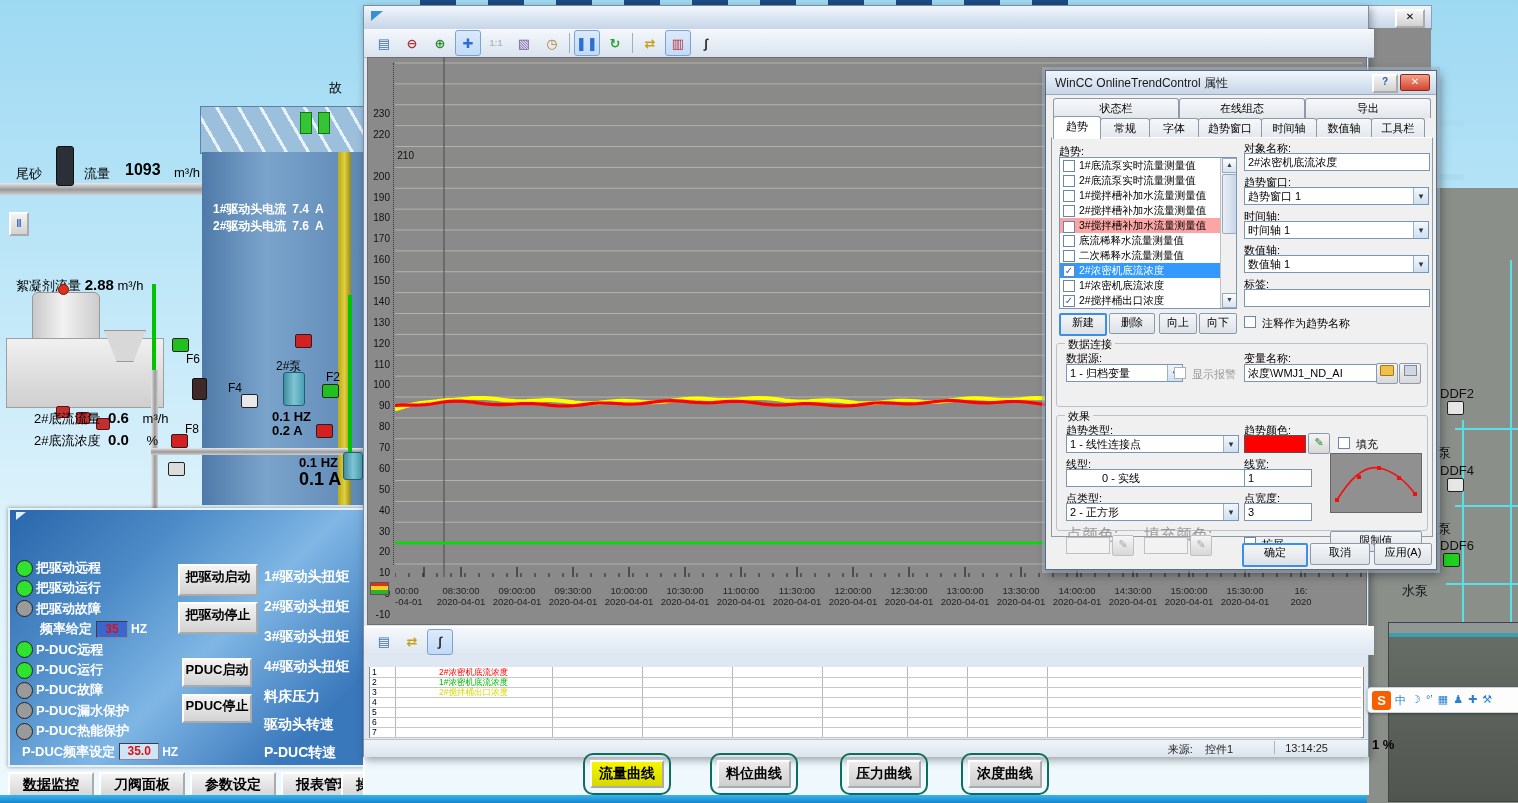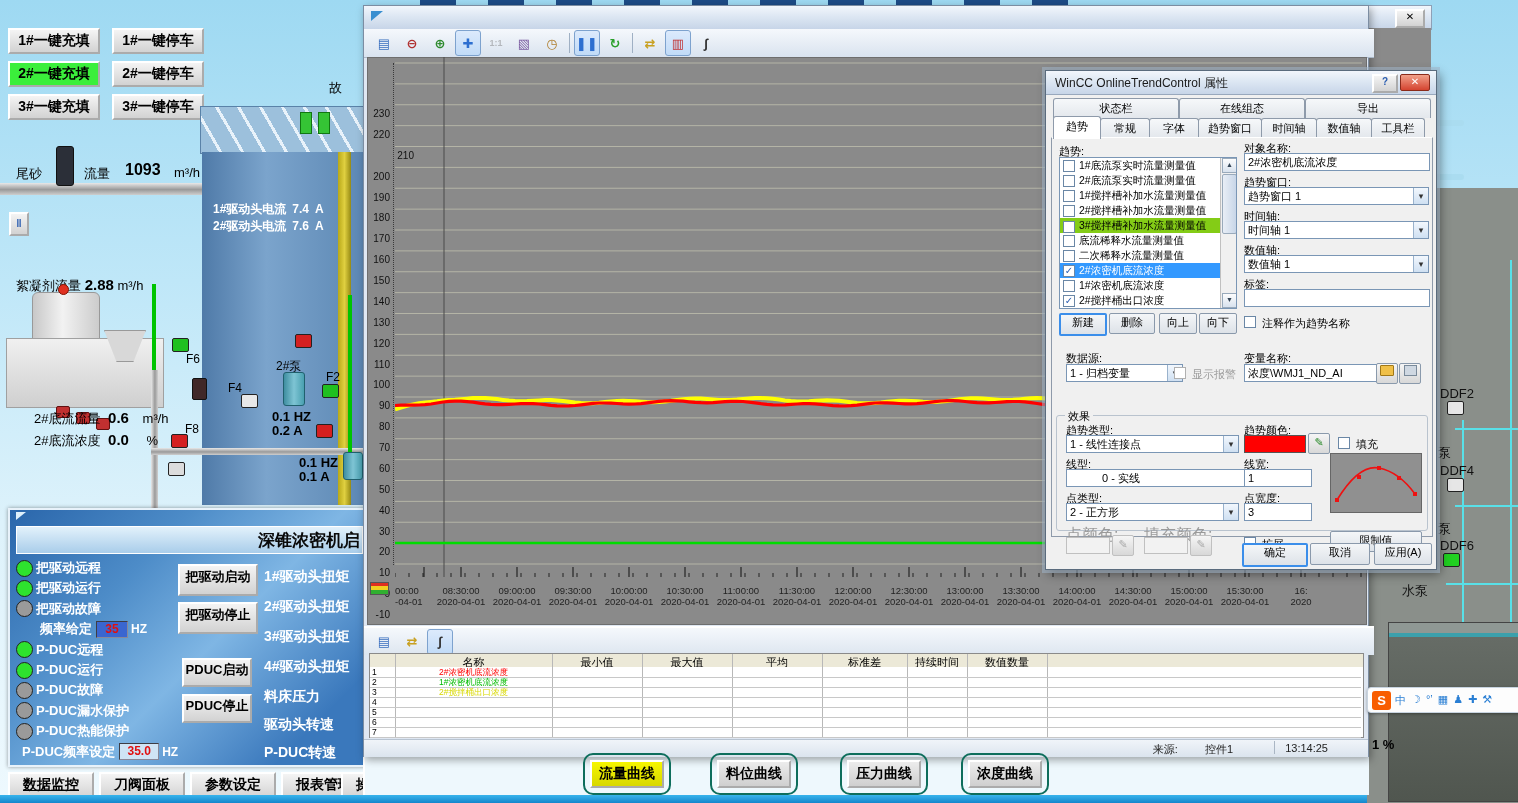--- a/index.html
+++ b/index.html
@@ -59,28 +59,20 @@
       <div class="abs" style="left: 136px; top: 0px; width: 36px; height: 6px; background: rgb(29, 75, 134);"></div>
       <div class="abs" style="left: 204px; top: 0px; width: 36px; height: 6px; background: rgb(29, 75, 134);"></div>
       <div class="abs" style="left: 272px; top: 0px; width: 36px; height: 6px; background: rgb(29, 75, 134);"></div>
       <div class="abs" style="left: 340px; top: 0px; width: 36px; height: 6px; background: rgb(29, 75, 134);"></div>
       <div class="abs" style="left: 408px; top: 0px; width: 36px; height: 6px; background: rgb(29, 75, 134);"></div>
       <div class="abs" style="left: 476px; top: 0px; width: 36px; height: 6px; background: rgb(29, 75, 134);"></div>
       <div class="abs" style="left: 544px; top: 0px; width: 36px; height: 6px; background: rgb(29, 75, 134);"></div>
       <div class="abs" style="left: 612px; top: 0px; width: 36px; height: 6px; background: rgb(29, 75, 134);"></div>
     </div>
 
-  <div id="ops" class="abs" style="left:8px;top:28px;width:200px;height:95px;">
-      <div class="abs b3d" style="left: 0px; top: 0px; width: 88px; height: 22px; font-size: 14px; line-height: 20px;">1#一键充填</div>
-      <div class="abs b3d" style="left: 104px; top: 0px; width: 88px; height: 22px; font-size: 14px; line-height: 20px;">1#一键停车</div>
-      <div class="abs b3d" style="left: 0px; top: 33px; width: 88px; height: 22px; font-size: 14px; line-height: 20px; background: rgb(59, 239, 59);">2#一键充填</div>
-      <div class="abs b3d" style="left: 104px; top: 33px; width: 88px; height: 22px; font-size: 14px; line-height: 20px;">2#一键停车</div>
-      <div class="abs b3d" style="left: 0px; top: 66px; width: 88px; height: 22px; font-size: 14px; line-height: 20px;">3#一键充填</div>
-      <div class="abs b3d" style="left: 104px; top: 66px; width: 88px; height: 22px; font-size: 14px; line-height: 20px;">3#一键停车</div>
-    </div>
 
   <div class="abs pipe" style="left:0;top:183px;width:213px;height:12px;"></div>
   <div class="abs" style="left:56px;top:146px;width:16px;height:38px;background:#2b2f38;border-radius:3px;border:1px solid #111;"></div>
   <div class="abs txt" style="left:16px;top:165px;font-size:13px;">尾砂</div>
   <div class="abs txt" style="left:84px;top:165px;font-size:13px;">流量</div>
   <div class="abs txt" style="left:125px;top:161px;font-size:16px;font-weight:bold;">1093</div>
   <div class="abs txt" style="left:174px;top:165px;font-size:13px;">m³/h</div>
   <div class="abs b3d" style="left:9px;top:212px;width:16px;height:20px;font-size:11px;color:#2a5db0;line-height:18px;">‖</div>
 
   <div class="abs" style="left:200px;top:106px;width:163px;height:46px;background:#9cc0dc;border:1px solid #5a82a8;
@@ -132,41 +124,38 @@
   <div class="abs" style="left:283px;top:372px;width:20px;height:32px;background:linear-gradient(90deg,#3f8ea0,#7ec4d4 50%,#49a0b0);border:1px solid #20606e;border-radius:3px;"></div>
   <div class="abs txt" style="left:326px;top:370px;font-size:12px;">F2</div>
   <div class="abs valve" style="left:322px;top:384px;background:#20c020;"></div>
   <div class="abs valve" style="left:295px;top:334px;background:#d42020;"></div>
   <div class="abs txt" style="left:272px;top:409px;font-size:13px;font-weight:bold;">0.1 HZ</div>
   <div class="abs txt" style="left:272px;top:423px;font-size:13px;font-weight:bold;">0.2 A</div>
   <div class="abs txt" style="left:185px;top:422px;font-size:12px;">F8</div>
   <div class="abs valve" style="left:171px;top:434px;background:#d42020;"></div>
   <div class="abs valve" style="left:316px;top:424px;background:#d42020;"></div>
   <div class="abs txt" style="left:299px;top:455px;font-size:13px;font-weight:bold;">0.1 HZ</div>
-  <div class="abs txt" style="left:299px;top:469px;font-size:13px;font-weight:bold;">0.1 A</div>
+  <div class="abs txt" style="left:299px;top:469px;font-size:18px;font-weight:bold;">0.1 A</div>
   <div class="abs" style="left:343px;top:452px;width:18px;height:26px;background:linear-gradient(90deg,#3f8ea0,#7ec4d4 50%,#49a0b0);border:1px solid #20606e;border-radius:3px;"></div>
   <div class="abs valve" style="left:168px;top:462px;background:#dcdcdc;"></div>
 
   <div class="abs txt" style="left:34px;top:409px;font-size:13px;">
     <span>2#底流流量</span>
     <b style="font-size:15px;margin-left:4px;">0.6</b>
     <span style="margin-left:10px;">m³/h</span>
   </div>
   <div class="abs txt" style="left:34px;top:431px;font-size:13px;">
     <span>2#底流浓度</span>
     <b style="font-size:15px;margin-left:4px;">0.0</b>
     <span style="margin-left:14px;">%</span>
   </div>
 
   <div class="abs" id="panel" style="left:8px;top:508px;width:357px;height:255px;border:2px solid #e8f2fa;
               background:linear-gradient(135deg,#2a66ab 0%,#4d8cc8 30%,#7fb6e4 55%,#3a78bc 85%);box-shadow:0 0 4px rgba(0,0,0,.4);">
     <div class="abs" style="left:6px;top:2px;width:0;height:0;border-left:10px solid #dff0fb;border-bottom:8px solid transparent;"></div>
-    <div class="abs" style="left:6px;top:16px;width:345px;height:26px;background:linear-gradient(180deg,#e2f1fb,#a9cdea);border:1px solid #fff;">
-      <span style="position:absolute;right:2px;top:2px;font-size:17px;font-weight:bold;color:#0a0a0a;">深锥浓密机启</span>
-    </div>
     <div id="ind-rows" class="abs" style="left:4px;top:48px;width:168px;height:204px;">
         <div class="abs" style="left: 0px; top: 0px; width: 168px; height: 20px; display: flex; align-items: center;">
           <div class="led" style="background: rgb(46, 226, 46); margin-left: 2px;"></div>
           <div style="margin-left: 3px; color: rgb(255, 255, 255); font-weight: bold; font-size: 13px; white-space: nowrap;">把驱动远程</div>
         </div>
         <div class="abs" style="left: 0px; top: 20.4px; width: 168px; height: 20px; display: flex; align-items: center;">
           <div class="led" style="background: rgb(46, 226, 46); margin-left: 2px;"></div>
           <div style="margin-left: 3px; color: rgb(255, 255, 255); font-weight: bold; font-size: 13px; white-space: nowrap;">把驱动运行</div>
         </div>
         <div class="abs" style="left: 0px; top: 40.8px; width: 168px; height: 20px; display: flex; align-items: center;">
@@ -514,37 +503,20 @@
           <div>2020</div>
         </div>
       </div>
 
     <div id="tw-ttools" class="abs" style="left:0;top:620px;width:1004px;height:27px;background:linear-gradient(180deg,#f5f8fc,#dde6f0);border-top:2px solid #fff;display:flex;align-items:center;padding-left:6px;">
         <div class="tbtn" style="color: rgb(58, 111, 191); font-size: 13px;">▤</div>
         <div class="tbtn" style="color: rgb(200, 160, 32); font-size: 13px;">⇄</div>
         <div class="tbtn pressed" style="color: rgb(51, 51, 51); font-size: 13px;">∫</div>
       </div>
 
-    <div class="abs" id="tw-thead" style="left:5px;top:647px;width:993px;height:14px;background:#ece9d8;border:1px solid #8a8a8a;font-size:11px;">
-        <div class="abs" style="left: 25px; top: 1px; width: 157px; text-align: center; font-size: 11px;">名称</div>
-        <div class="abs" style="left: 182px; top: 1px; width: 90px; text-align: center; font-size: 11px;">最小值</div>
-        <div class="abs" style="left: 272px; top: 1px; width: 90px; text-align: center; font-size: 11px;">最大值</div>
-        <div class="abs" style="left: 362px; top: 1px; width: 90px; text-align: center; font-size: 11px;">平均</div>
-        <div class="abs" style="left: 452px; top: 1px; width: 85px; text-align: center; font-size: 11px;">标准差</div>
-        <div class="abs" style="left: 537px; top: 1px; width: 60px; text-align: center; font-size: 11px;">持续时间</div>
-        <div class="abs" style="left: 597px; top: 1px; width: 80px; text-align: center; font-size: 11px;">数值数量</div>
-        <div class="cell-line" style="left: 25px; top: 0px; height: 14px;"></div>
-        <div class="cell-line" style="left: 182px; top: 0px; height: 14px;"></div>
-        <div class="cell-line" style="left: 272px; top: 0px; height: 14px;"></div>
-        <div class="cell-line" style="left: 362px; top: 0px; height: 14px;"></div>
-        <div class="cell-line" style="left: 452px; top: 0px; height: 14px;"></div>
-        <div class="cell-line" style="left: 537px; top: 0px; height: 14px;"></div>
-        <div class="cell-line" style="left: 597px; top: 0px; height: 14px;"></div>
-        <div class="cell-line" style="left: 677px; top: 0px; height: 14px;"></div>
-      </div>
     <div class="abs" id="tw-tbody" style="left:5px;top:661px;width:993px;height:70px;background:#fff;border:1px solid #8a8a8a;border-top:none;">
         <div class="cell-line" style="left: 25px; top: 0px; height: 70px;"></div>
         <div class="cell-line" style="left: 182px; top: 0px; height: 70px;"></div>
         <div class="cell-line" style="left: 272px; top: 0px; height: 70px;"></div>
         <div class="cell-line" style="left: 362px; top: 0px; height: 70px;"></div>
         <div class="cell-line" style="left: 452px; top: 0px; height: 70px;"></div>
         <div class="cell-line" style="left: 537px; top: 0px; height: 70px;"></div>
         <div class="cell-line" style="left: 597px; top: 0px; height: 70px;"></div>
         <div class="cell-line" style="left: 677px; top: 0px; height: 70px;"></div>
         <div class="abs" style="left: 2px; top: 0px; font-size: 8.5px; color: rgb(0, 0, 0); line-height: 10px;">1</div>
@@ -562,21 +534,21 @@
         <div class="abs" style="left: 0px; top: 50px; width: 991px; height: 1px; background: rgb(200, 200, 200);"></div>
         <div class="abs" style="left: 2px; top: 50px; font-size: 8.5px; color: rgb(0, 0, 0); line-height: 10px;">6</div>
         <div class="abs" style="left: 0px; top: 60px; width: 991px; height: 1px; background: rgb(200, 200, 200);"></div>
         <div class="abs" style="left: 2px; top: 60px; font-size: 8.5px; color: rgb(0, 0, 0); line-height: 10px;">7</div>
         <div class="abs" style="left: 0px; top: 70px; width: 991px; height: 1px; background: rgb(200, 200, 200);"></div>
       </div>
 
     <div class="abs" style="left:0;top:733px;width:1004px;height:17px;background:linear-gradient(180deg,#f0f4f9,#dbe4ee);border-top:1px solid #b8c4d2;font-size:11px;color:#222;">
       <span style="position:absolute;right:135px;top:2px;">
         <span>来源:</span>
-        <span style="margin-left:24px;">控件1</span>
+        <span style="margin-left:9px;">控件1</span>
       </span>
       <span style="position:absolute;right:30px;top:1px;border-left:1px solid #aab6c4;padding:1px 10px 0 10px;">13:14:25</span>
     </div>
   </div>
 
   <div id="curves">
       <div class="curve-outline" style="left: 583px; top: 753px; width: 84px; height: 38px; z-index: 20;">
         <div class="curve-btn" style="background: linear-gradient(rgb(246, 246, 0), rgb(216, 216, 0));">流量曲线</div>
       </div>
       <div class="curve-outline" style="left: 710px; top: 753px; width: 84px; height: 38px; z-index: 20;">
@@ -624,21 +596,21 @@
           <div style="margin-left: 4px; font-size: 10.5px; white-space: nowrap; color: rgb(0, 0, 0);">2#底流泵实时流量测量值</div>
         </div>
         <div class="abs" style="left: 0px; top: 30px; width: 160px; height: 15px; display: flex; align-items: center; background: rgb(255, 255, 255);">
           <span class="cb" style="margin-left: 3px;"></span>
           <div style="margin-left: 4px; font-size: 10.5px; white-space: nowrap; color: rgb(0, 0, 0);">1#搅拌槽补加水流量测量值</div>
         </div>
         <div class="abs" style="left: 0px; top: 45px; width: 160px; height: 15px; display: flex; align-items: center; background: rgb(255, 255, 255);">
           <span class="cb" style="margin-left: 3px;"></span>
           <div style="margin-left: 4px; font-size: 10.5px; white-space: nowrap; color: rgb(0, 0, 0);">2#搅拌槽补加水流量测量值</div>
         </div>
-        <div class="abs" style="left: 0px; top: 60px; width: 160px; height: 15px; display: flex; align-items: flex-end; background: #84cc16;">
+        <div class="abs" style="left: 0px; top: 60px; width: 160px; height: 15px; display: flex; align-items: flex-end; background: #fca5a5;">
           <span class="cb" style="margin-left: 3px;"></span>
           <div style="margin-left: 4px; font-size: 10.5px; white-space: nowrap; color: rgb(0, 0, 0);">3#搅拌槽补加水流量测量值</div>
         </div>
         <div class="abs" style="left: 0px; top: 75px; width: 160px; height: 15px; display: flex; align-items: center; background: rgb(255, 255, 255);">
           <span class="cb" style="margin-left: 3px;"></span>
           <div style="margin-left: 4px; font-size: 10.5px; white-space: nowrap; color: rgb(0, 0, 0);">底流稀释水流量测量值</div>
         </div>
         <div class="abs" style="left: 0px; top: 90px; width: 160px; height: 15px; display: flex; align-items: center; background: rgb(255, 255, 255);">
           <span class="cb" style="margin-left: 3px;"></span>
           <div style="margin-left: 4px; font-size: 10.5px; white-space: nowrap; color: rgb(0, 0, 0);">二次稀释水流量测量值</div>
@@ -676,20 +648,23 @@
     <div class="dd" style="left:198px;top:150px;width:164px;height:16px;">时间轴 1</div>
     <div class="lbl11" style="left:198px;top:172px;">数值轴:</div>
     <div class="dd" style="left:198px;top:184px;width:164px;height:16px;">数值轴 1</div>
     <div class="lbl11" style="left:198px;top:206px;">标签:</div>
     <div class="abs fld" style="left:198px;top:218px;width:178px;height:16px;"></div>
     <div class="abs" style="left:198px;top:245px;font-size:11px;">
       <span class="cb"></span>
       <span style="margin-left:3px;">注释作为趋势名称</span>
     </div>
 
+    <div class="grp" style="left:10px;top:272px;width:370px;height:62px;">
+      <span class="grp-legend">数据连接</span>
+    </div>
     <div class="lbl11" style="left:20px;top:280px;">数据源:</div>
     <div class="dd" style="left:20px;top:293px;width:96px;height:16px;">1 - 归档变量</div>
     <div class="abs" style="left:128px;top:296px;font-size:11px;color:#9a9a9a;">
       <span class="cb" style="border-color:#b0b0b0;"></span>
       <span style="margin-left:3px;">显示报警</span>
     </div>
     <div class="lbl11" style="left:198px;top:280px;">变量名称:</div>
     <div class="abs fld" style="left:198px;top:293px;width:126px;height:16px;">浓度\WMJ1_ND_AI</div>
     <div class="pbtn" style="left:330px;top:292px;"><span style="display:inline-block;width:12px;height:9px;background:#f0c048;border:1px solid #a07818;border-radius:1px;"></span></div>
     <div class="pbtn" style="left:353px;top:292px;"><span style="display:inline-block;width:11px;height:9px;background:#cfd8e2;border:1px solid #7a8a9a;"></span></div>

